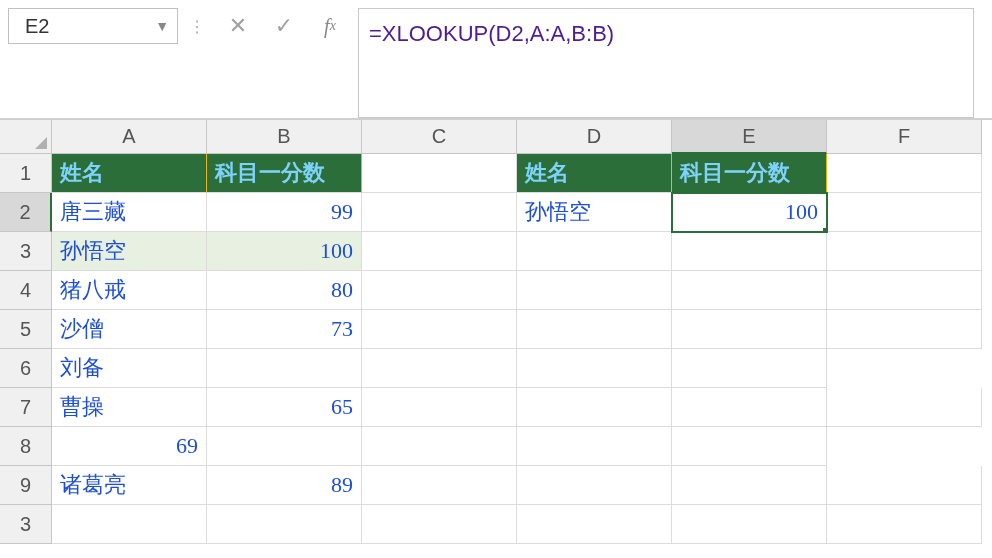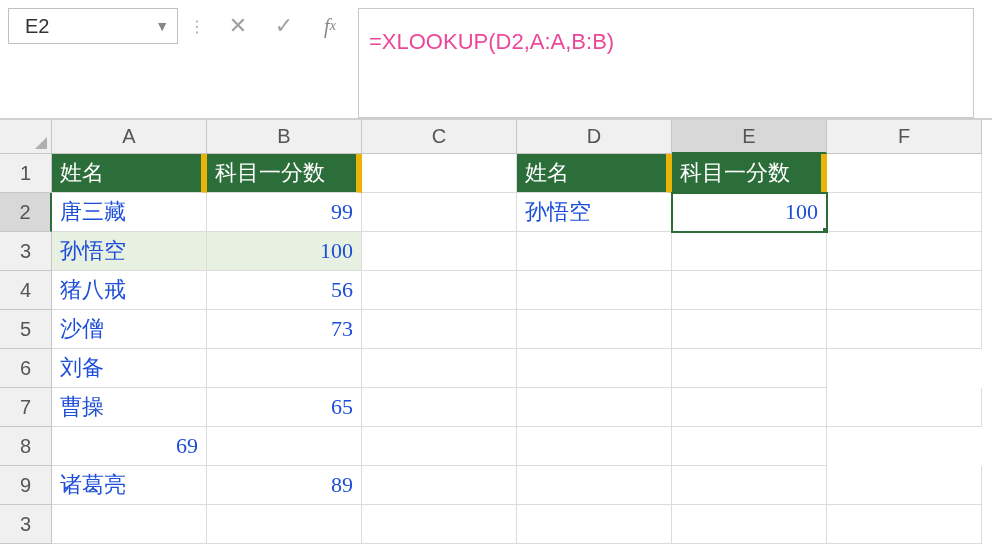--- a/index.html
+++ b/index.html
@@ -70,23 +70,23 @@
       font-family: "Times New Roman", serif;
     }
     .fx-sub {
       font-size: 14px;
       font-style: italic;
     }
     .formula-input {
       flex: 1;
       border: 1px solid #c8c8c8;
       background: #fff;
-      padding: 20px 10px;
+      padding: 12px 10px;
       font-size: 22px;
-      color: #ec4899;
+      color: #4c1d95;
       min-height: 102px;
       margin-right: 10px;
     }
     .grid-area {
       display: flex;
       flex-direction: column;
     }
     .col-headers {
       display: flex;
       height: 34px;
@@ -146,23 +146,23 @@
       align-items: center;
       font-size: 22px;
       color: #1d4ed8;
       overflow: hidden;
       white-space: nowrap;
       position: relative;
     }
     .cell.right { justify-content: flex-end; font-family: Liberation Serif, serif; }
     .cell.header-green {
       background: #2c6e3a;
-      color: #ffffff;
-      font-weight: normal;
-      border-right: 6px solid #eab308;
+      color: #7dd3fc;
+      font-weight: bold;
+      border-right: 1px solid #eab308;
     }
     .cell.highlight-light {
       background: #e7f0e1;
     }
     .active-cell {
       outline: 2px solid #2c6e3a;
       outline-offset: -1px;
       z-index: 2;
     }
     .fill-handle {
@@ -262,21 +262,21 @@
         <div class="cell"></div>
         <div class="cell"></div>
         <div class="cell"></div>
       </div>
       <div class="row">
         <div class="row-header">4</div>
         <div class="cell">
           <span>猪八戒</span>
         </div>
         <div class="cell right">
-          <span>56</span>
+          <span>80</span>
         </div>
         <div class="cell"></div>
         <div class="cell"></div>
         <div class="cell"></div>
         <div class="cell"></div>
       </div>
       <div class="row">
         <div class="row-header">5</div>
         <div class="cell">
           <span>沙僧</span>

